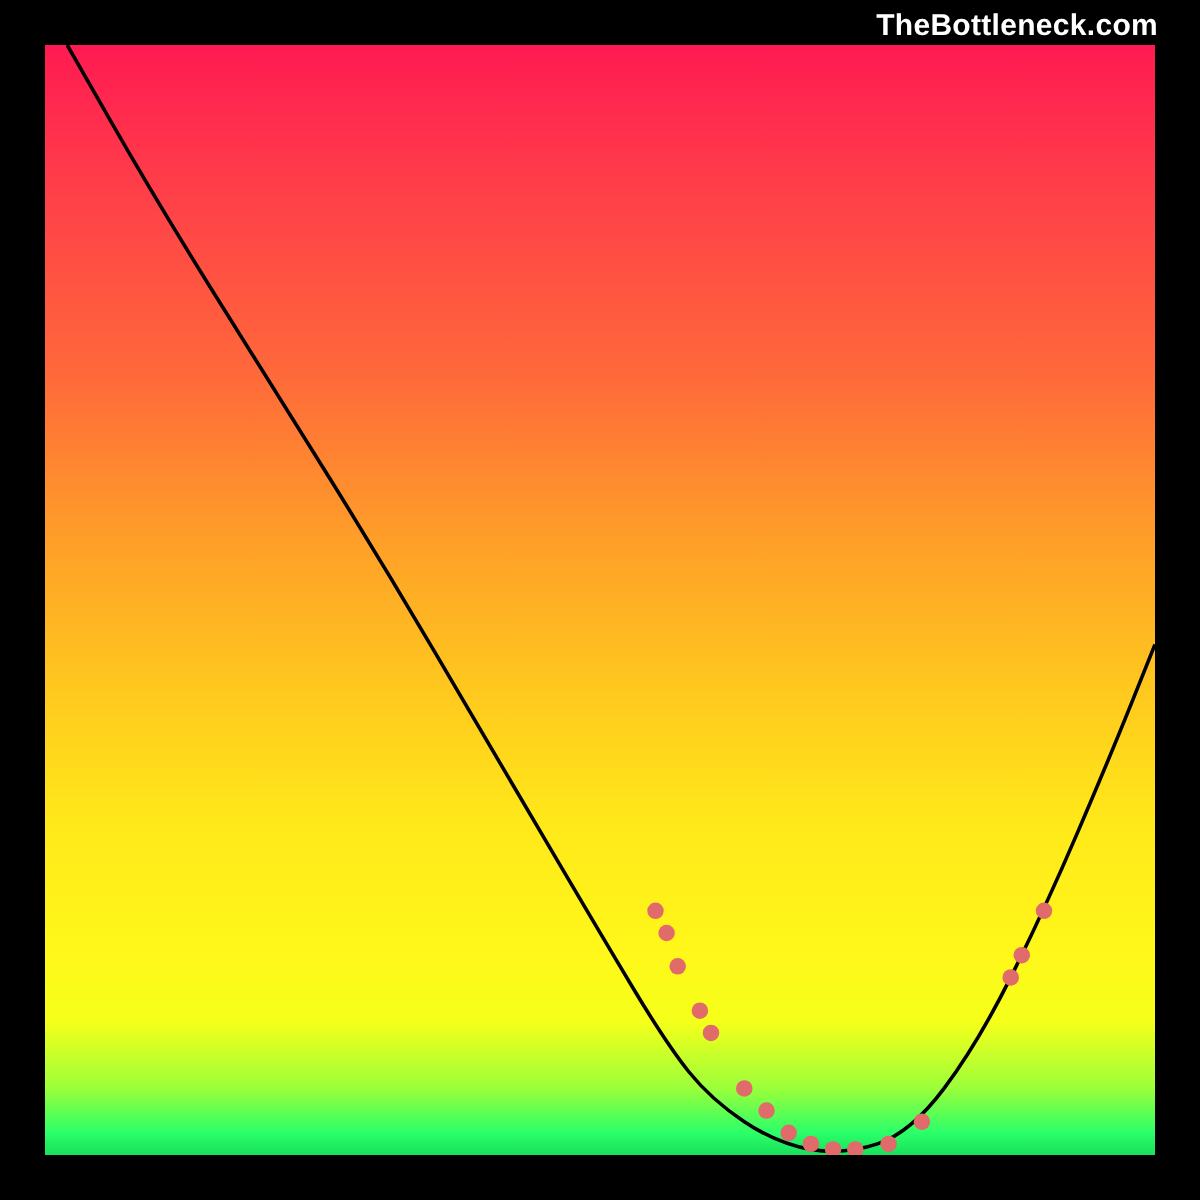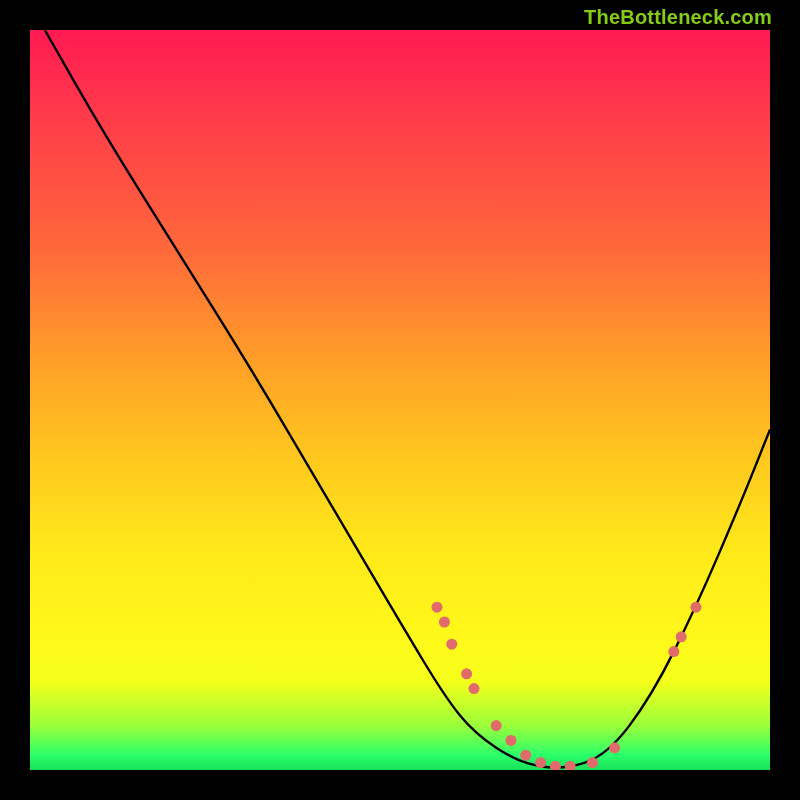--- a/index.html
+++ b/index.html
@@ -36,21 +36,21 @@
       #f5ff1a 88%,
       #9bff3a 94%,
       #2bff6a 98%,
       #18e05a 100%
     );
   }
   .attribution {
     position: absolute;
     top: 6px;
     right: 28px;
-    color: #84cc16;
+    color: #ffffff;
     font-size: 20px;
     font-weight: 600;
     letter-spacing: 0.2px;
   }
   svg.curve {
     position: absolute;
     left: 0;
     top: 0;
     width: 740px;
     height: 740px;

